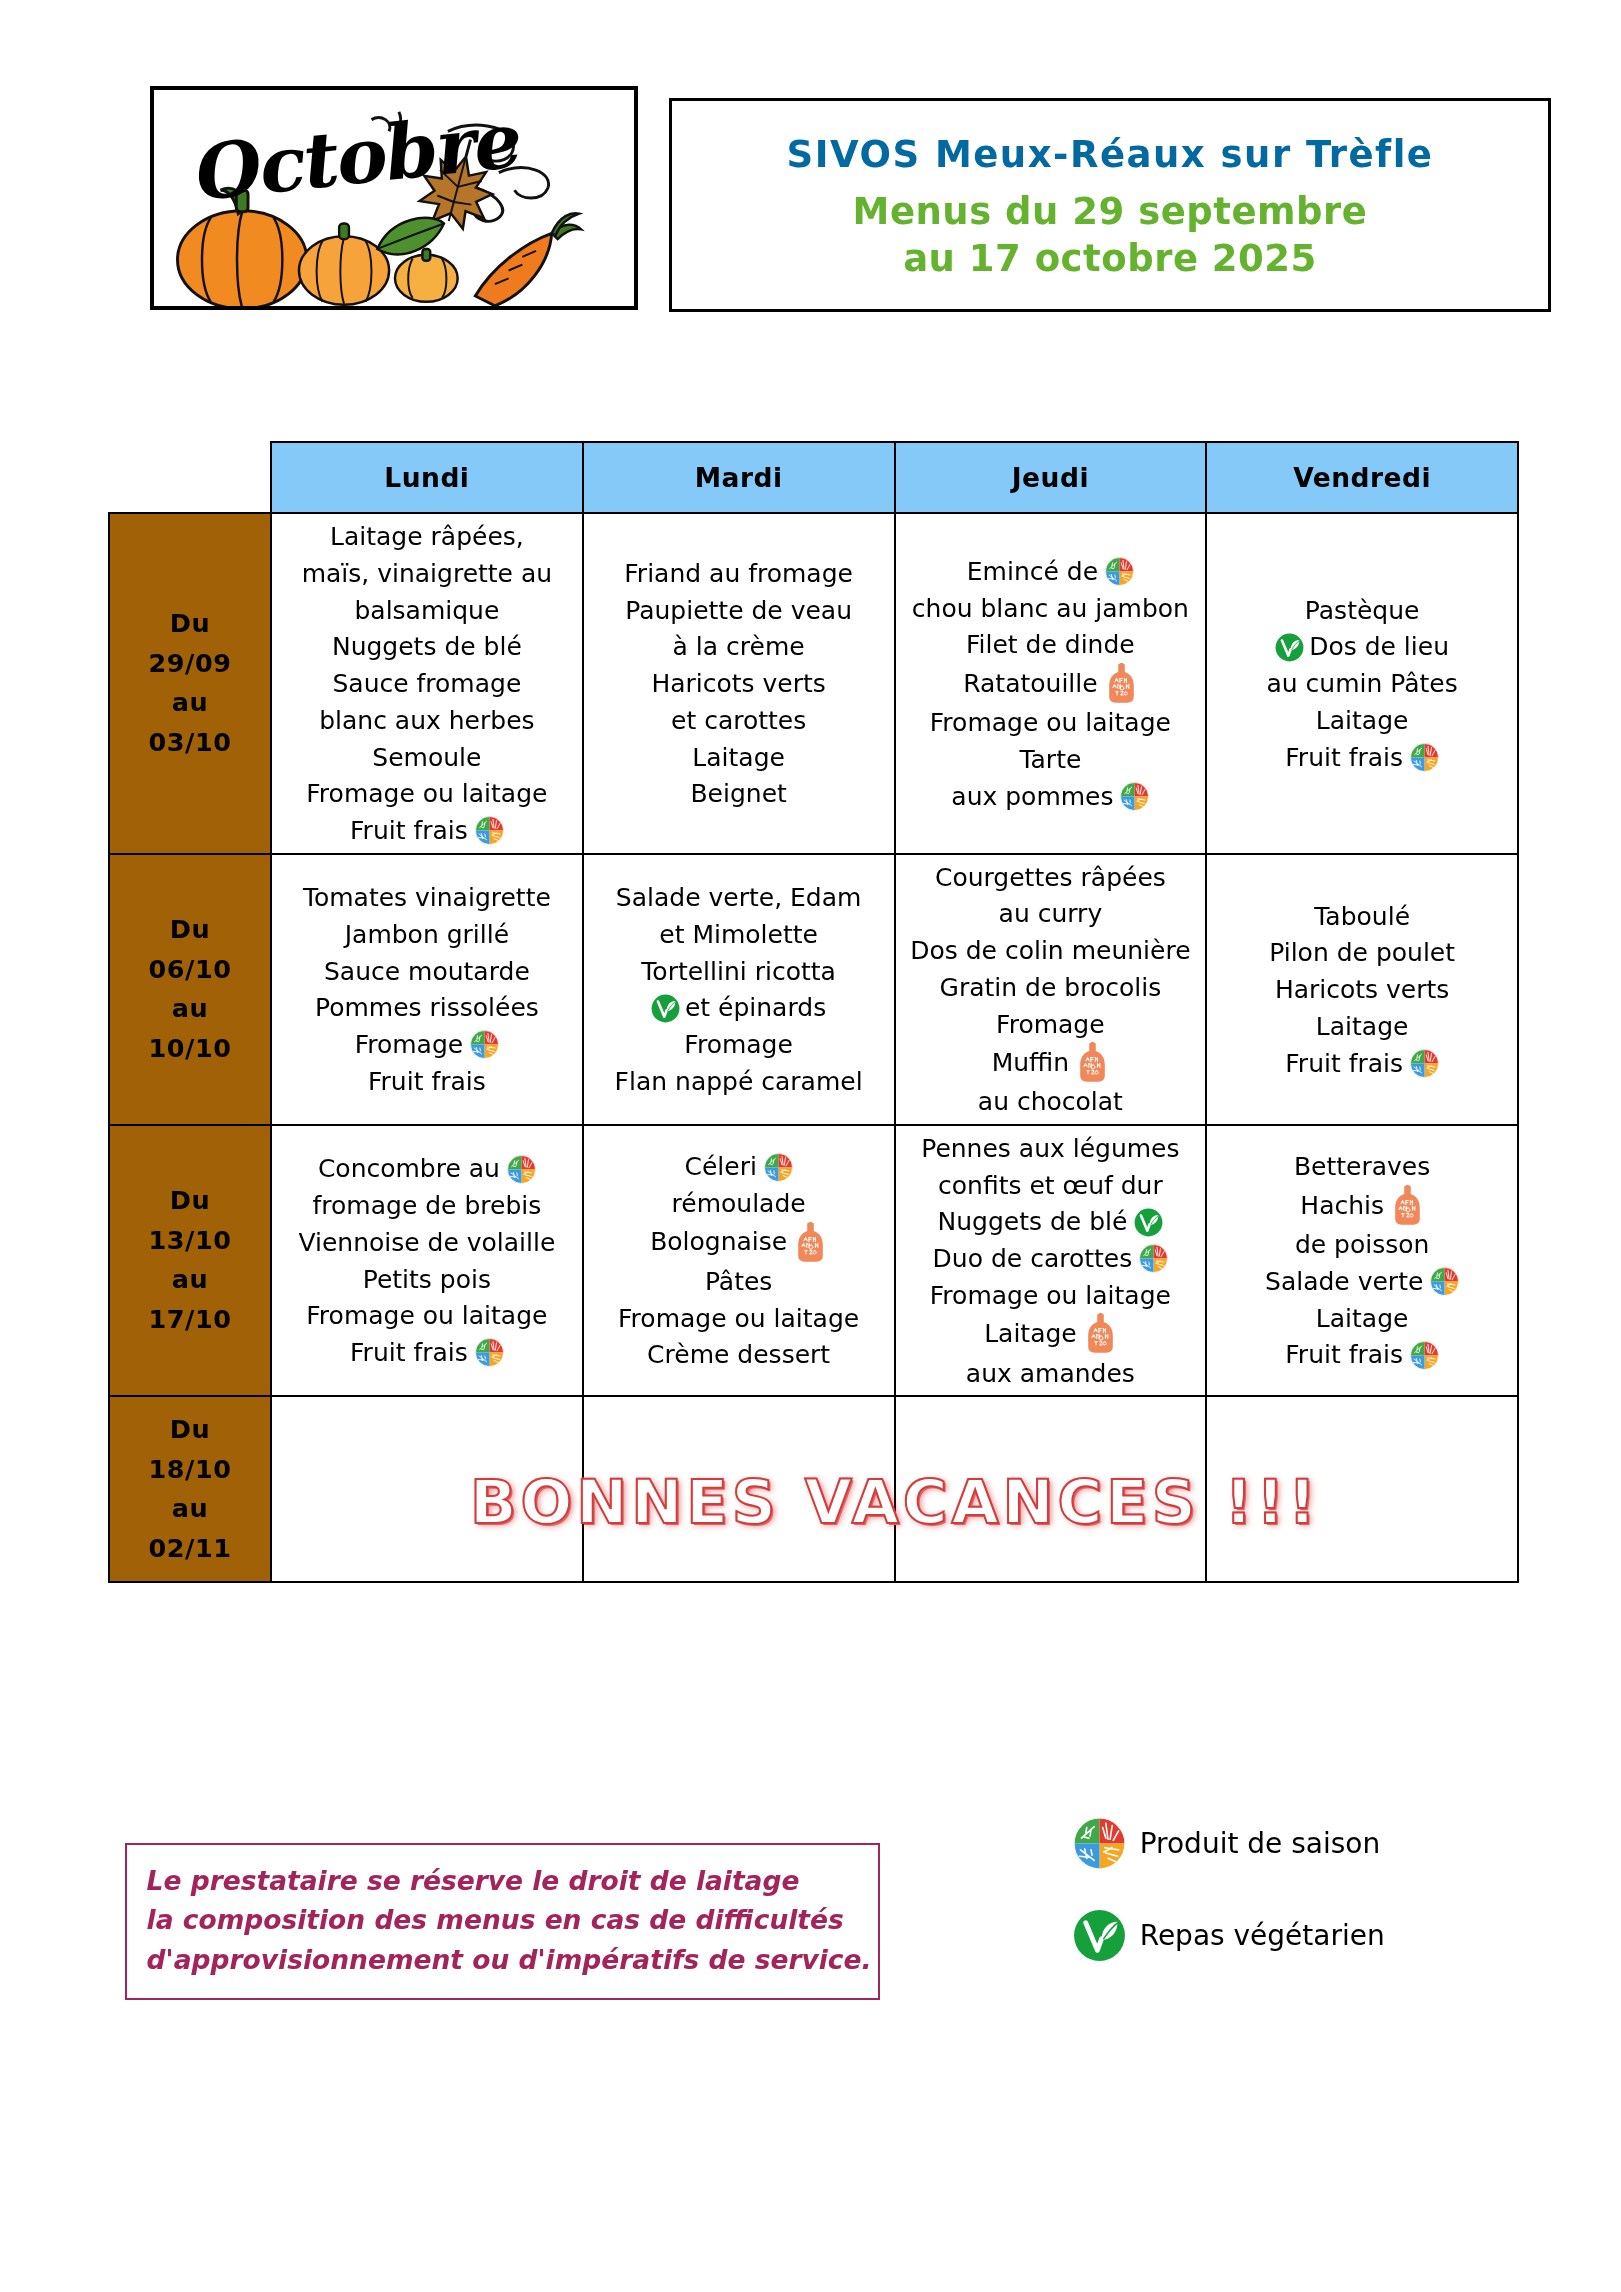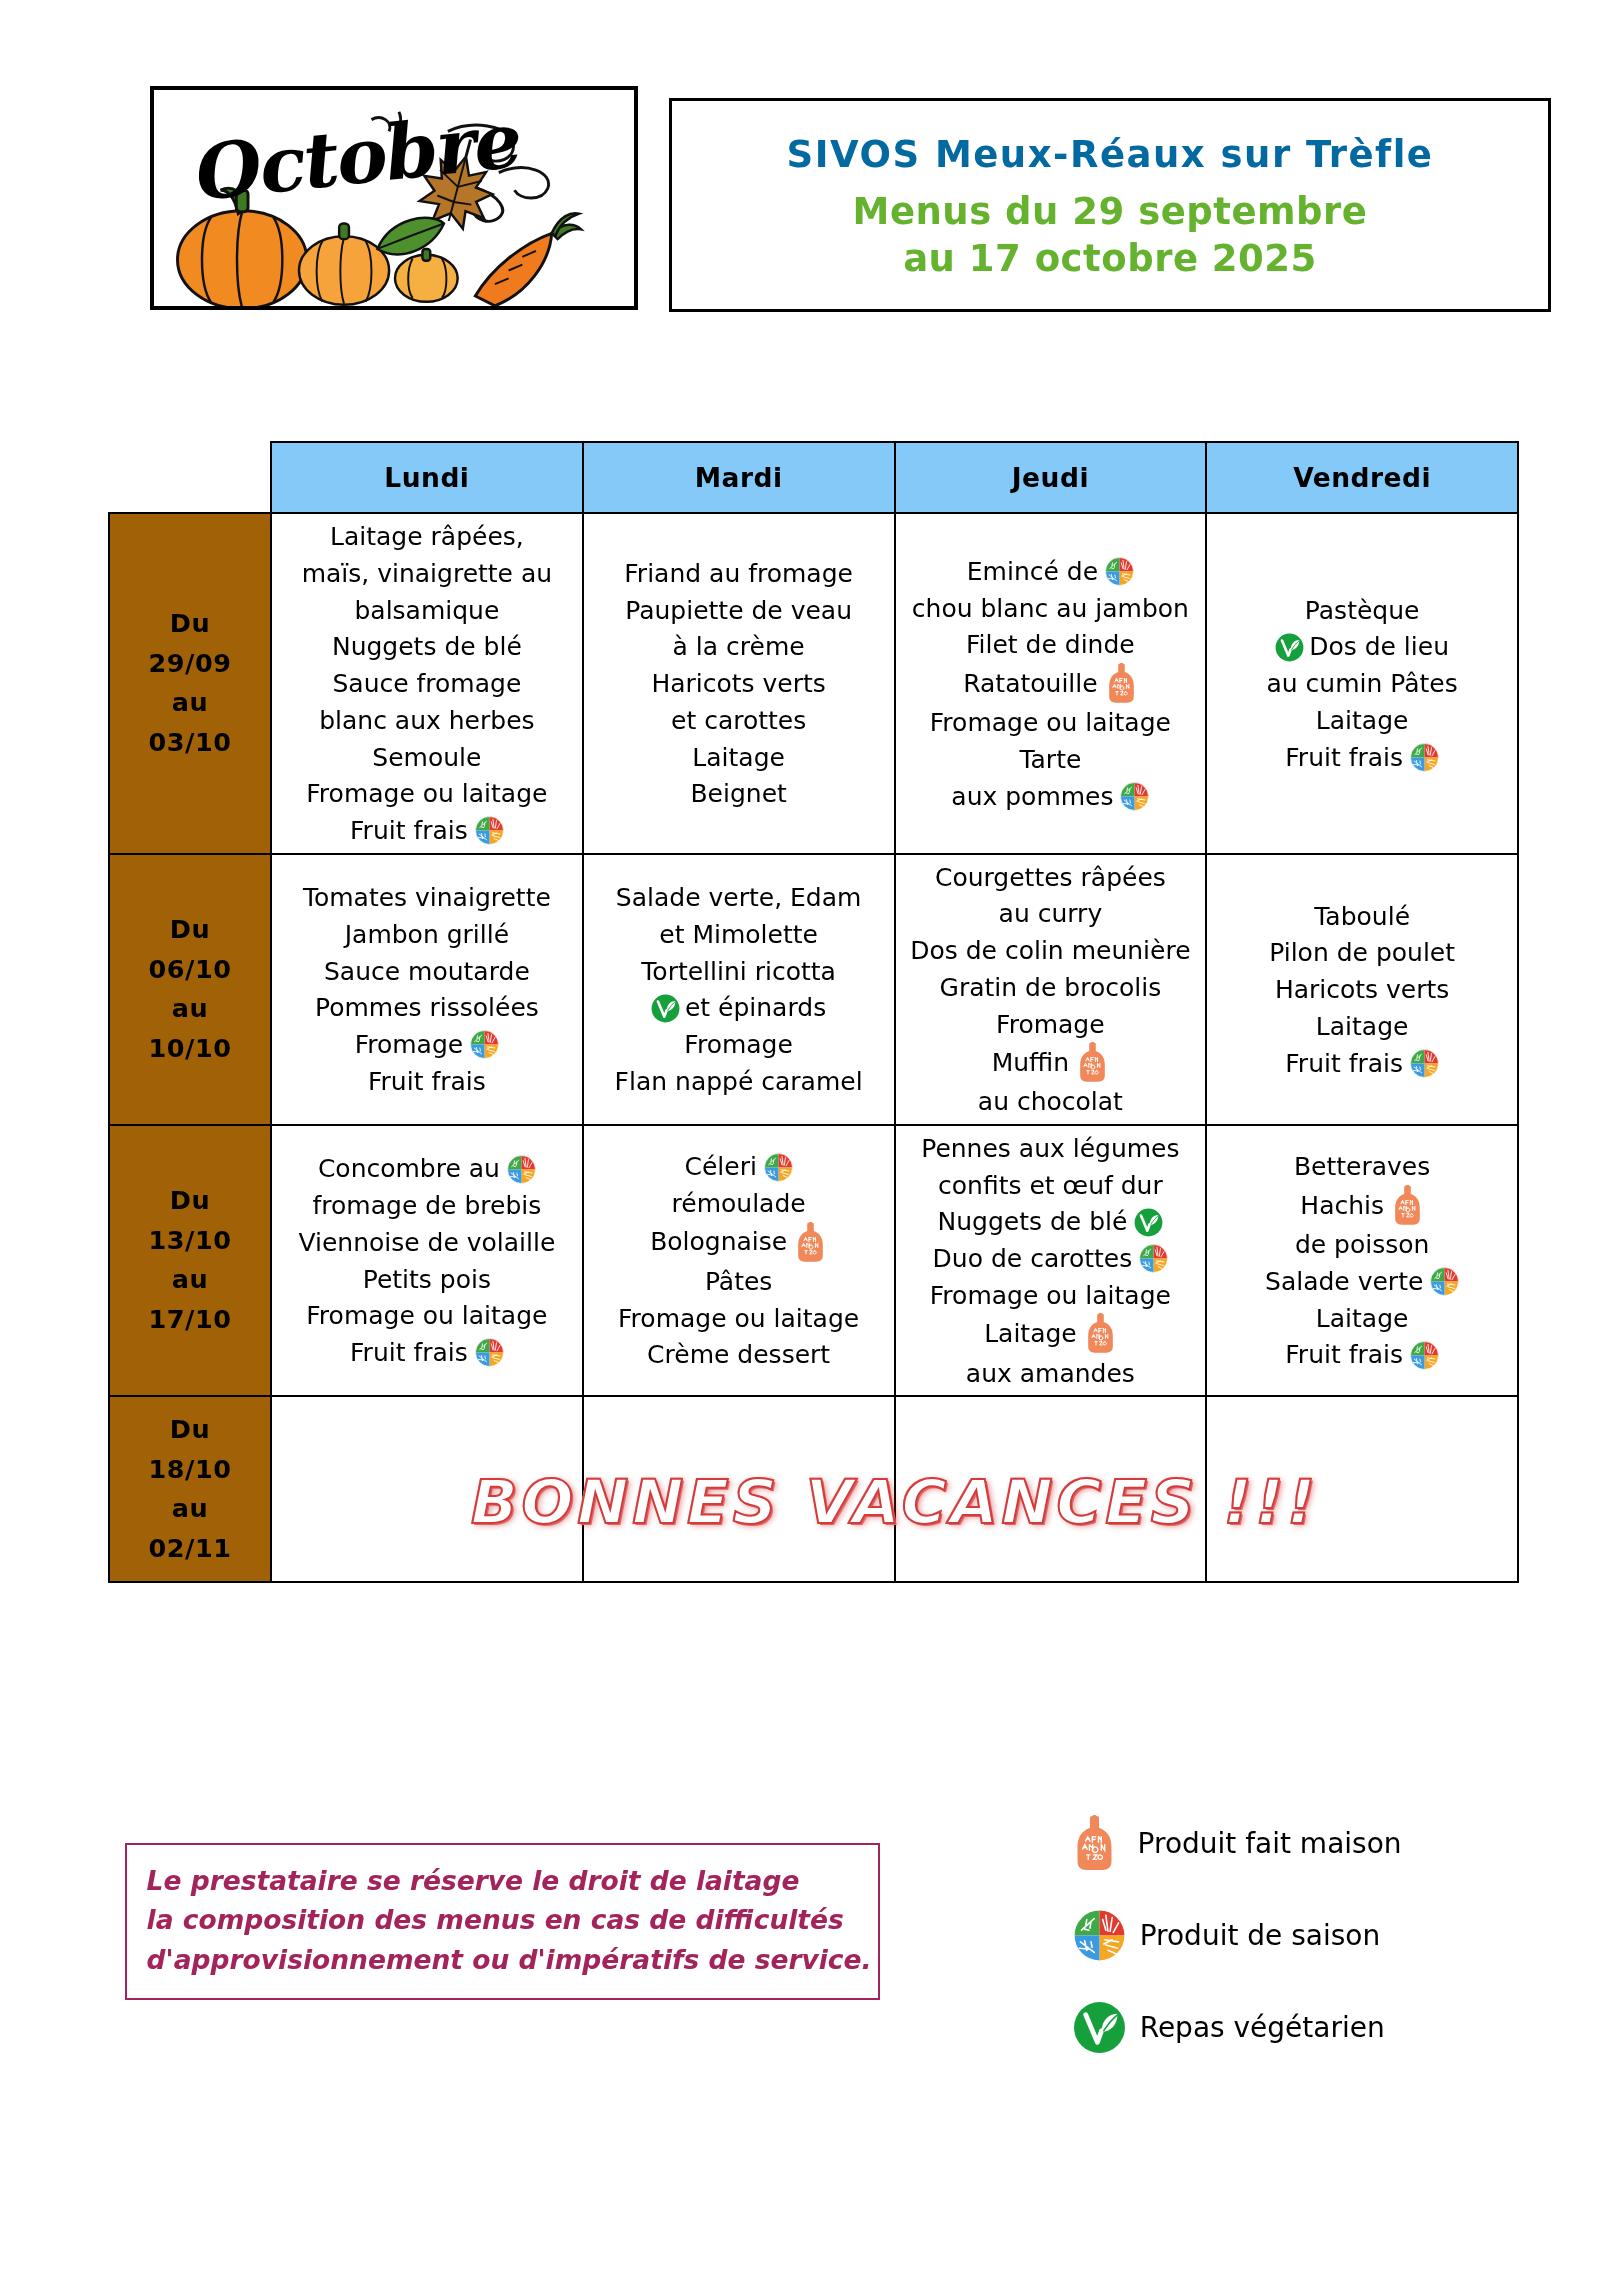--- a/index.html
+++ b/index.html
@@ -157,21 +157,20 @@
     padding: 0;
   }
   .vac-text {
     position: absolute;
     left: 0; right: 0;
     top: 50%;
     transform: translateY(-50%);
     text-align: center;
     font-family: "DejaVu Sans", sans-serif;
     font-weight: bold;
-    font-style: italic;
     font-size: 61px;
     letter-spacing: 3.9px;
     color: #ffffff;
     white-space: nowrap;
     -webkit-text-stroke: 2px #d43c3c;
     text-shadow:
        2px 2px 0 #e06666,
        2.9px 2.9px 5.9px rgba(200,40,40,0.55),
       -1px -1px 0 #f0a0a0;
     pointer-events: none;
@@ -686,41 +685,20 @@
     </tbody>
 </table>
 
 <div class="disclaimer">
   <p>Le prestataire se réserve le droit de laitage</p>
   <p>la composition des menus en cas de difficultés</p>
   <p>d'approvisionnement ou d'impératifs de service.</p>
 </div>
 
 <div class="legend" id="legend">
-    <div class="legend-item">
-      <div class="legend-icon maison">
-        <svg width="43" height="57" viewBox="0 0 76 100" style="display: block;">
-          <path d="M30 4 C30 0 46 0 46 4 L46 22 C62 28 68 40 68 56 L68 82 C68 92 62 97 52 97 L24 97 C14 97 8 92 8 82 L8 56 C8 40 14 28 30 22 Z" fill="#F0885A"></path>
-          <circle cx="38" cy="3" r="3.6" fill="#F0885A"></circle>
-          <g fill="none" stroke="#FFFFFF" stroke-width="2.4" stroke-linecap="round">
-            <path d="M22 46 L26 38 M26 38 L30 46 M24 42 L29 42"></path>
-            <path d="M34 38 L34 48 M34 38 L40 38 M34 43 L39 43"></path>
-            <path d="M45 38 L45 48 M45 38 L50 44 M50 38 L50 48"></path>
-            <path d="M17 60 L21 52 L25 60 M18 57 L24 57"></path>
-            <path d="M29 52 L29 62 M29 52 L35 58 M35 52 L35 62"></path>
-            <path d="M39 56 a5 5 0 1 0 0.1 0"></path>
-            <path d="M50 62 L50 52 L56 62 L56 52"></path>
-            <path d="M24 70 L30 70 M27 70 L27 78"></path>
-            <path d="M36 70 L42 70 L36 78 L42 78"></path>
-            <path d="M48 70 a4 4 0 1 0 0.1 0"></path>
-          </g>
-        </svg>
-      </div>
-      <div class="legend-label">Produit fait  maison</div>
-    </div>
     <div class="legend-item">
       <div class="legend-icon">
         <svg width="53" height="53" viewBox="0 0 100 100" style="display: block;">
           <path d="M50 50 L50 2 A48 48 0 0 0 2 50 Z" fill="#3FA847"></path>
           <path d="M50 50 L50 2 A48 48 0 0 1 98 50 Z" fill="#E23B2E"></path>
           <path d="M50 50 L98 50 A48 48 0 0 1 50 98 Z" fill="#F5A623"></path>
           <path d="M50 50 L50 98 A48 48 0 0 1 2 50 Z" fill="#3C9BE0"></path>
           <g stroke="#fff" stroke-width="3" fill="none" stroke-linecap="round">
             <path d="M16 40 L40 18 M24 30 L26 20 M32 36 L34 24 M22 38 L30 40"></path>
             <path d="M62 12 L66 42 M74 16 L70 42 M86 26 L76 44 M56 20 L62 40"></path>

